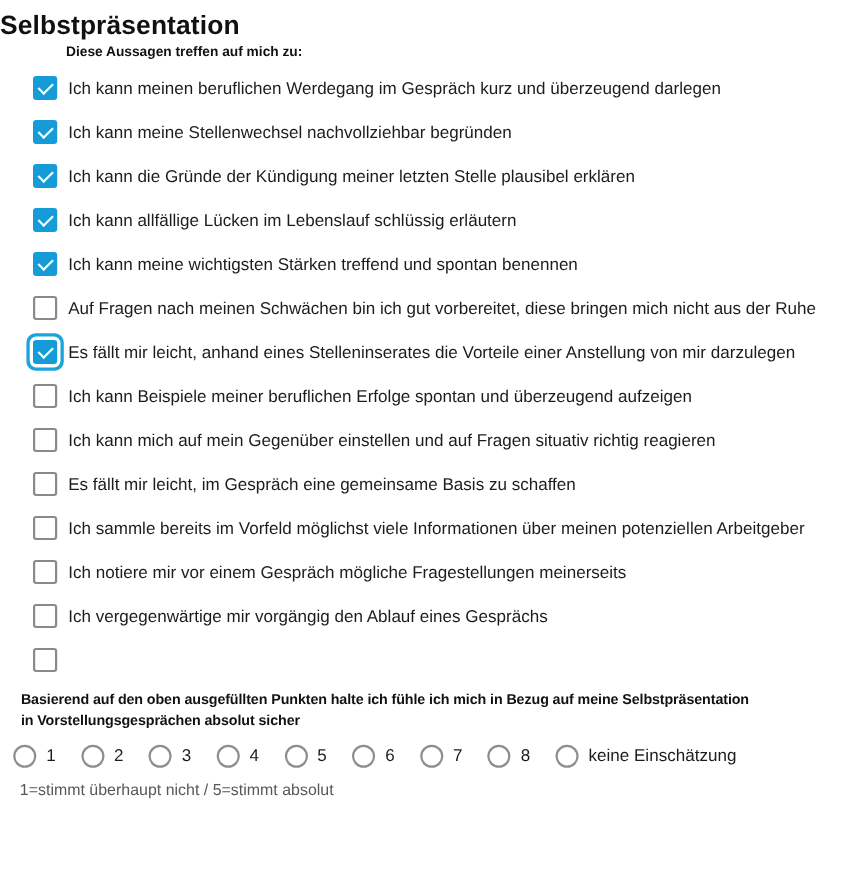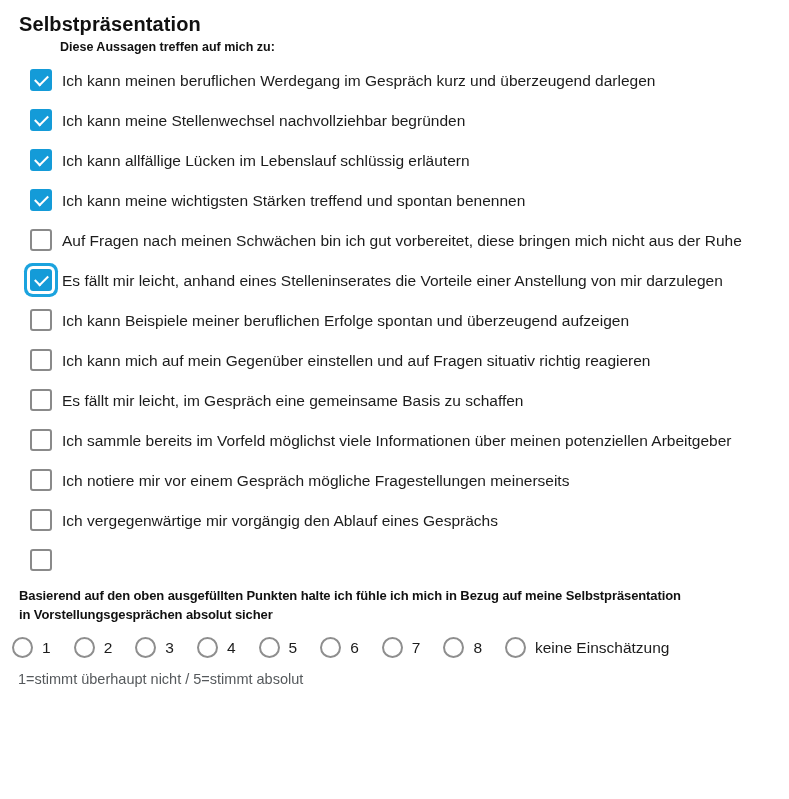--- a/index.html
+++ b/index.html
@@ -14,22 +14,21 @@
   html, body { background: #ffffff; }
   body {
     width: 789px;
     height: 799px;
     overflow: hidden;
     font-family: "Liberation Sans", "DejaVu Sans", sans-serif;
     color: var(--text);
     padding-top: 12px;
   }
   .page-title {
-    margin-left: 19px;
-    font-size: 20px;
+    font-size: 24px;
     line-height: 24px;
     font-weight: 700;
     letter-spacing: 0.1px;
     color: #111;
   }
   .subtitle {
     margin: 4px 0 13px 28px;
     font-size: 12.5px;
     line-height: 15px;
     font-weight: 700;
@@ -129,20 +128,24 @@
     <div class="check-row">
       <span class="checkbox checked"></span>
       <span class="check-label">Ich kann meinen beruflichen Werdegang im Gespräch kurz und überzeugend darlegen</span>
     </div>
     <div class="check-row">
       <span class="checkbox checked"></span>
       <span class="check-label">Ich kann meine Stellenwechsel nachvollziehbar begründen</span>
     </div>
     <div class="check-row">
       <span class="checkbox checked"></span>
+      <span class="check-label">Ich kann die Gründe der Kündigung meiner letzten Stelle plausibel erklären</span>
+    </div>
+    <div class="check-row">
+      <span class="checkbox checked"></span>
       <span class="check-label">Ich kann allfällige Lücken im Lebenslauf schlüssig erläutern</span>
     </div>
     <div class="check-row">
       <span class="checkbox checked"></span>
       <span class="check-label">Ich kann meine wichtigsten Stärken treffend und spontan benennen</span>
     </div>
     <div class="check-row">
       <span class="checkbox"></span>
       <span class="check-label">Auf Fragen nach meinen Schwächen bin ich gut vorbereitet, diese bringen mich nicht aus der Ruhe</span>
     </div>

